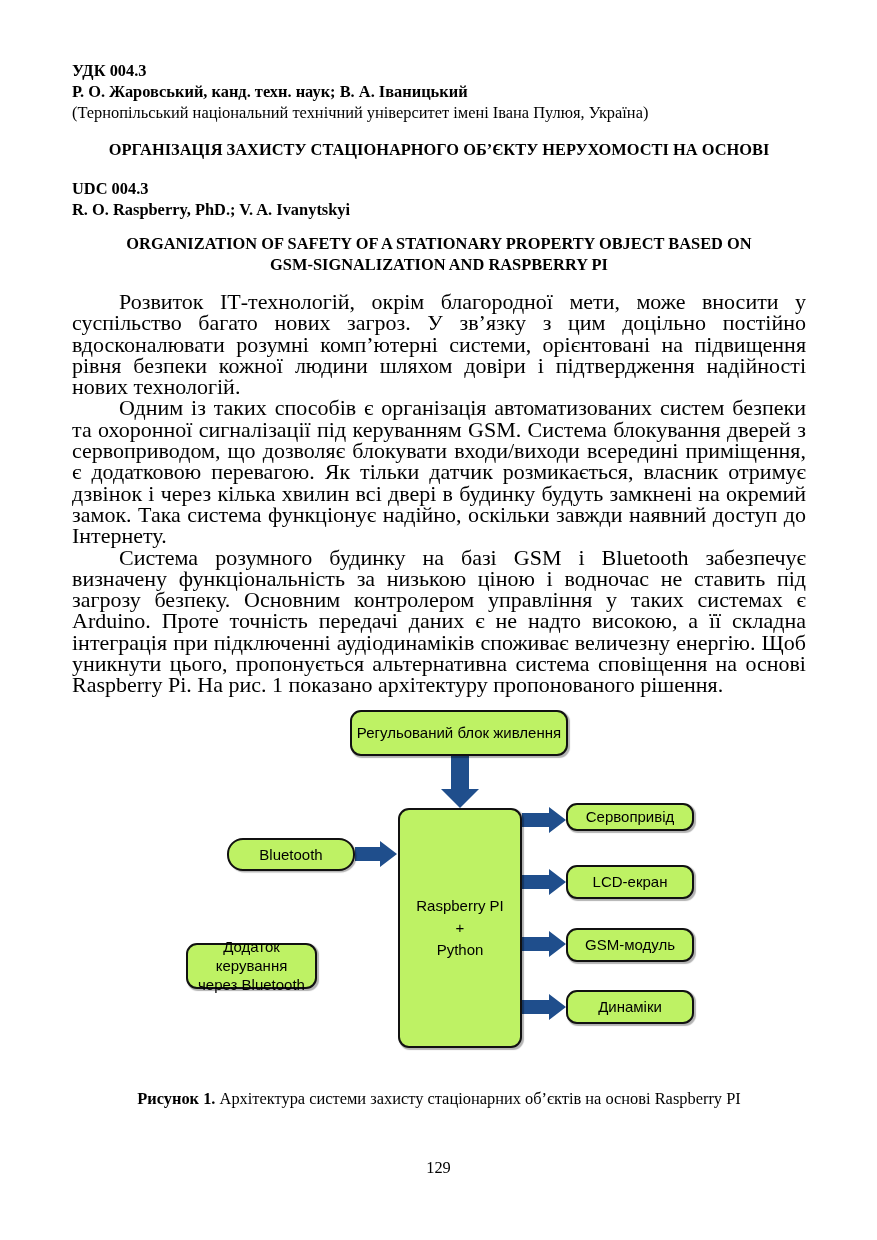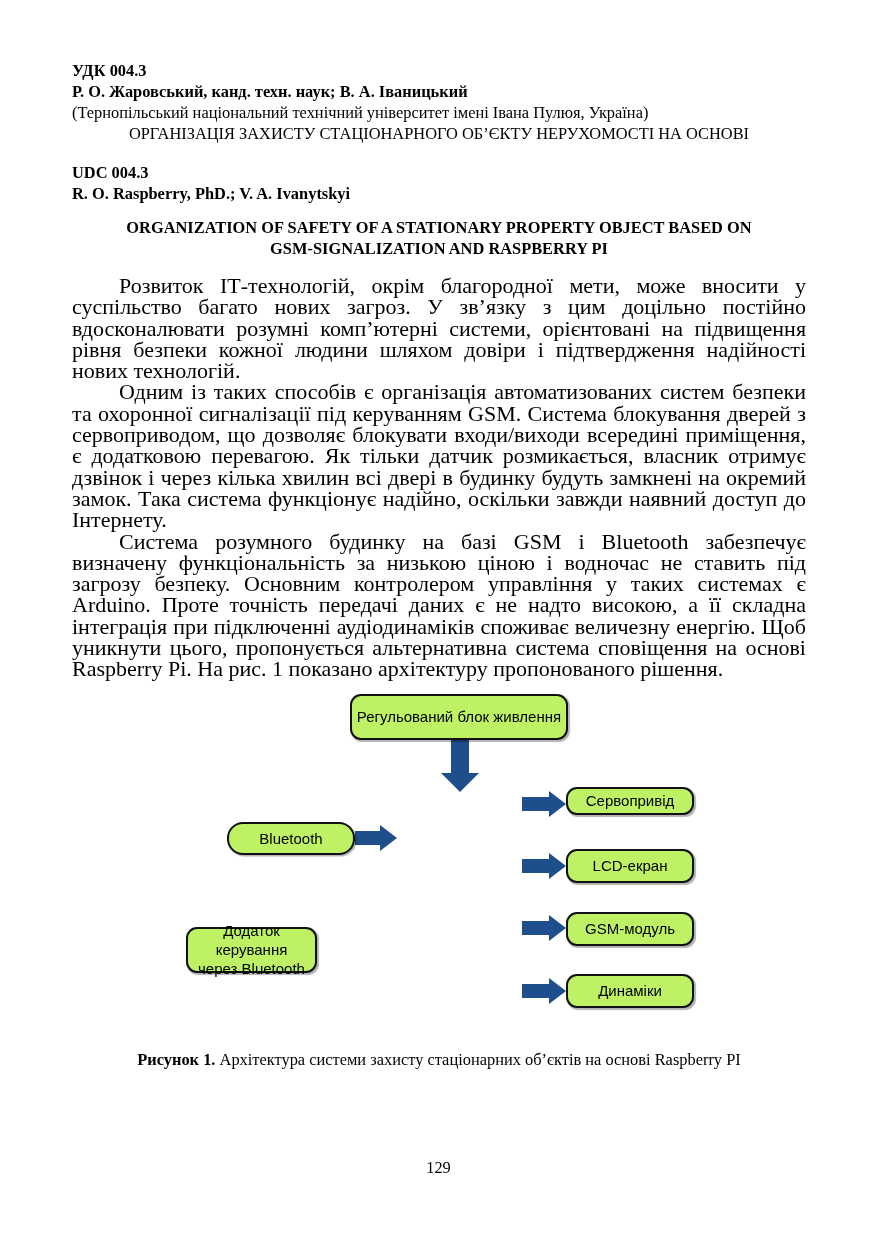--- a/index.html
+++ b/index.html
@@ -8,21 +8,21 @@
     width: 877px; height: 1240px;
     background: #ffffff; color: #000000;
     font-family: "Liberation Serif", serif;
     position: relative; overflow: hidden;
   }
   .content { padding: 60px 71px 0 72px; }
 
   .h-line { font-size: 16.4px; line-height: 21px; }
   .bold { font-weight: bold; }
 
-  .title-ua { text-align: center; font-weight: normal; }
+  .title-ua { margin-top: 16px; text-align: center; font-weight: bold; }
   .udc-block { margin-top: 18px; }
   .title-en { margin-top: 13px; text-align: center; font-weight: bold; }
 
   .body-text { margin-top: 16px; }
   .body-text p {
     margin: 0; text-align: justify; text-indent: 47px;
     font-size: 22px; line-height: 21.3px;
   }
 
   .diagram {
@@ -40,21 +40,21 @@
   }
   .box-power     { left: 278px; top:   8px; width: 218px; height: 46px; }
   .box-center    { left: 326px; top: 106px; width: 124px; height: 240px; line-height: 22px; }
   .box-bluetooth { left: 155px; top: 136px; width: 128px; height: 33px; border-radius: 16px; }
   .box-app       { left: 114px; top: 241px; width: 131px; height: 46px; }
   .box-servo     { left: 494px; top: 101px; width: 128px; height: 28px; }
   .box-lcd       { left: 494px; top: 163px; width: 128px; height: 34px; }
   .box-gsm       { left: 494px; top: 226px; width: 128px; height: 34px; }
   .box-speakers  { left: 494px; top: 288px; width: 128px; height: 34px; }
 
-  .caption { margin-top: 1px; text-align: center; font-size: 16.4px; line-height: 21px; }
+  .caption { margin-top: 24px; text-align: center; font-size: 16.4px; line-height: 21px; }
 
   .page-num {
     position: absolute; left: 0; right: 0; top: 1158px;
     text-align: center; font-size: 16.4px;
   }
 </style>
 </head>
 <body>
 
 <div class="content">
@@ -99,20 +99,25 @@
 
     <div class="dbox box-bluetooth">
       <span>Bluetooth</span>
     </div>
 
     <div class="dbox box-app">
       <span>Додаток керування</span>
       <span>через Bluetooth</span>
     </div>
 
+    <div class="dbox box-center">
+      <span>Raspberry PI</span>
+      <span>+</span>
+      <span>Python</span>
+    </div>
 
     <div class="dbox box-servo">
       <span>Сервопривід</span>
     </div>
 
     <div class="dbox box-lcd">
       <span>LCD-екран</span>
     </div>
 
     <div class="dbox box-gsm">

